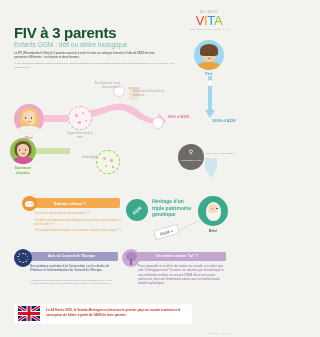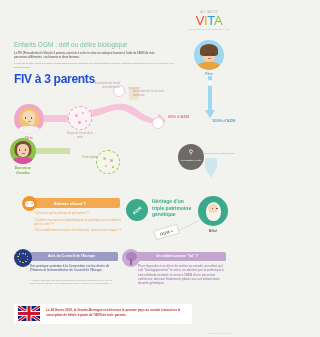--- a/index.html
+++ b/index.html
@@ -9,23 +9,22 @@
     background:#f2f2ef;
     position:relative;
     overflow:hidden;
   }
   .page { position:absolute; inset:0; background:#f2f2ef; }
 
   
   .header { position:absolute; left:0; top:0; width:240px; height:62px; }
   .title {
     position:absolute; left:14px; top:24px;
-    font-size:12px; font-weight:bold; color:#1d4ed8;
+    font-size:15px; font-weight:bold; color:#14532d;
     letter-spacing:-0.3px;
-    margin-top:48px;
   }
   .subtitle {
     position:absolute; left:14px; top:41px;
     font-size:6.5px; color:#7fbfae; font-weight:normal;
   }
   .intro1 {
     position:absolute; left:14px; top:52px; width:153px;
     font-size:2.7px; line-height:1.5; color:#7c6f66; font-weight:bold;
   }
   .intro2 {

